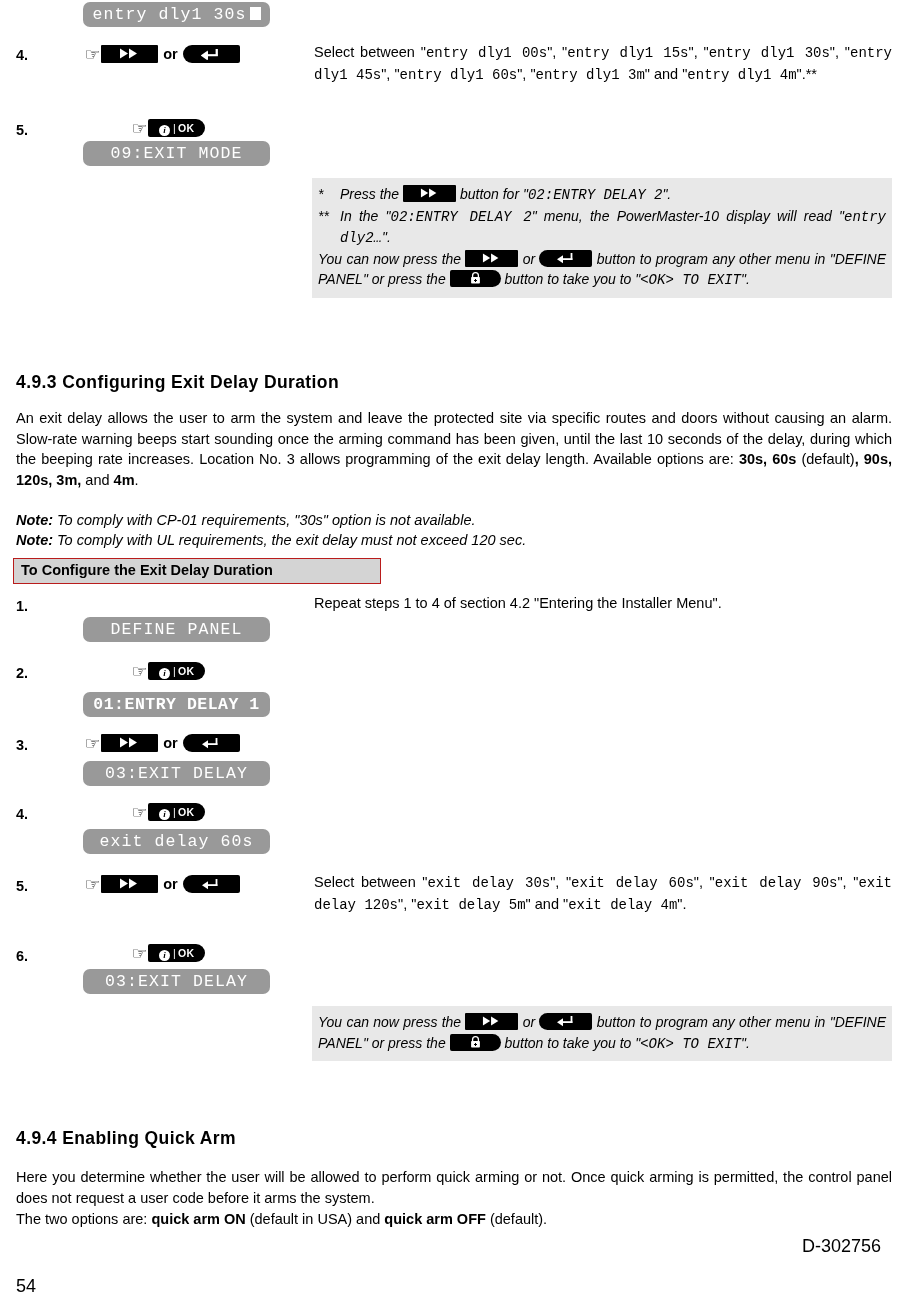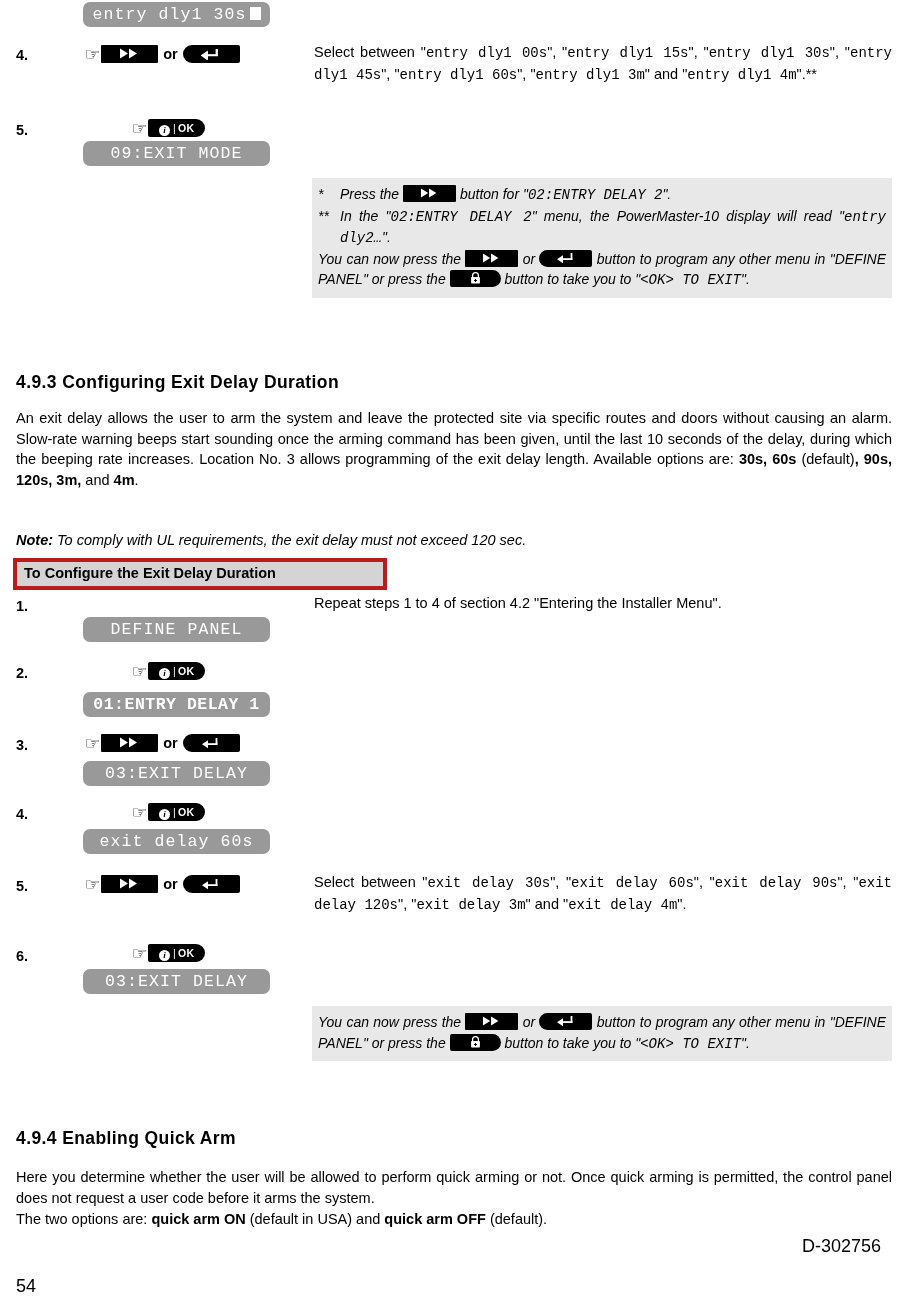--- a/index.html
+++ b/index.html
@@ -41,21 +41,21 @@
   .sec-head {
     font-size: 17.5px;
     font-weight: bold;
     letter-spacing: 0.4px;
   }
 
   
   .caption-box {
     display: inline-block;
     background: #d4d4d4;
-    border: 4px solid #b91c1c;
+    border: 1px solid #b91c1c;
     font-weight: bold;
     font-size: 14.5px;
     padding: 3px 9px 4px 7px;
     line-height: 17px;
     white-space: nowrap;
   }
 
   
   .lcd {
     background: #999999;
@@ -256,20 +256,21 @@
           <rect x="2.1" y="5.0" width="8.8" height="6.6" rx="0.8" fill="#ffffff"></rect>
           <rect x="6.0" y="7.0" width="1.0" height="3.0" fill="#000000"></rect>
           <rect x="5.0" y="8.0" width="3.0" height="1.0" fill="#000000"></rect>
         </svg></span><span> button to take you to </span>"<span class="mono">&lt;OK&gt; TO EXIT</span>"<span>.</span></div>
   </div>
 
   <div class="sec-head" style="position:absolute; left:16px; top:372px;">4.9.3 Configuring Exit Delay Duration</div>
 
   <div class="body-text" style="position:absolute; left:16px; top:408px; width:876px;"><span>An exit delay allows the user to arm the system and leave the protected site via specific routes and doors without causing an alarm. Slow-rate warning beeps start sounding once the arming command has been given, until the last 10 seconds of the delay, during which the beeping rate increases. Location No. 3 allows programming of the exit delay length. Available options are: </span><span class="bold">30s, 60s</span><span> (default)</span><span class="bold">, 90s, 120s, 3m,</span><span> and </span><span class="bold">4m</span><span>.</span></div>
 
+  <div class="body-text ital" style="position:absolute; left:16px; top:510px; width:876px; text-align:left;"><span class="bold">Note:</span><span> To comply with CP-01 requirements, "30s" option is not available.</span></div>
 
   <div class="body-text ital" style="position:absolute; left:16px; top:530px; width:876px; text-align:left;"><span class="bold">Note:</span><span> To comply with UL requirements, the exit delay must not exceed 120 sec.</span></div>
 
   <div class="caption-box" style="position:absolute; left:13px; top:558px; width:350px;">To Configure the Exit Delay Duration</div>
 
   <div class="step-num" style="left:16px; top:598px;">1.</div>
   <div class="lcd" style="position:absolute; left:83px; top:617px;"><span>DEFINE PANEL</span></div>
   <div class="body-text" style="position:absolute; left:314px; top:593px; width:578px; text-align:left;">Repeat steps 1 to 4 of section 4.2 "Entering the Installer Menu".</div>
 
   <div class="step-num" style="left:16px; top:665px;">2.</div>
@@ -309,21 +310,21 @@
         <polygon points="10,0.5 18,5.5 10,10.5" fill="#ffffff"></polygon>
       </svg>
     </span><span class="or-word">or</span><span class="btn btn-back">
       <svg width="20" height="12" viewBox="0 0 20 12">
         <polygon points="7,3.2 7,11.2 1,7.2" fill="#ffffff"></polygon>
         <rect x="14.6" y="1" width="1.8" height="7" fill="#ffffff"></rect>
         <rect x="5.5" y="6.2" width="10.9" height="1.8" fill="#ffffff"></rect>
       </svg>
     </span>
   </div>
-  <div class="body-text" style="position:absolute; left:314px; top:872px; width:578px;"><span>Select between </span>"<span class="mono">exit delay 30s</span>", "<span class="mono">exit delay 60s</span>", "<span class="mono">exit delay 90s</span>", "<span class="mono">exit delay 120s</span>", "<span class="mono">exit delay 3m</span>" and "<span class="mono">exit delay 4m</span>"<span>.</span></div>
+  <div class="body-text" style="position:absolute; left:314px; top:872px; width:578px;"><span>Select between </span>"<span class="mono">exit delay 30s</span>", "<span class="mono">exit delay 60s</span>", "<span class="mono">exit delay 90s</span>", "<span class="mono">exit delay 120s</span>", "<span class="mono">exit delay 5m</span>" and "<span class="mono">exit delay 4m</span>"<span>.</span></div>
 
   <div class="step-num" style="left:16px; top:948px;">6.</div>
   <div style="position:absolute; left:132px; top:943px; white-space:nowrap;">
     <span class="hand">☞</span><span class="btn btn-ok"><span class="ok-inner"><span class="ok-i">i</span><span class="ok-bar">|</span>OK</span></span>
   </div>
   <div class="lcd" style="position:absolute; left:83px; top:969px;"><span>03:EXIT DELAY</span></div>
 
   <div class="note-block" style="position:absolute; left:312px; top:1006px; width:580px;">
     <div style="text-align:justify;"><span>You can now press the </span><span class="btn btn-next" style="width:53px;height:17px;vertical-align:-3px;">
         <svg width="20" height="10" viewBox="0 0 22 11" style="margin-top:3px;">

